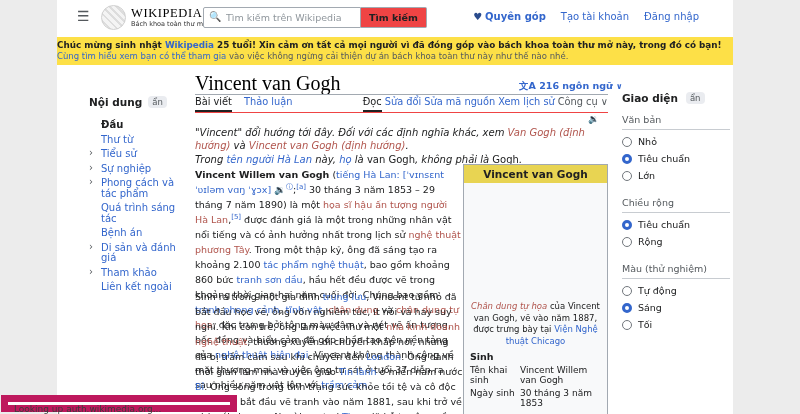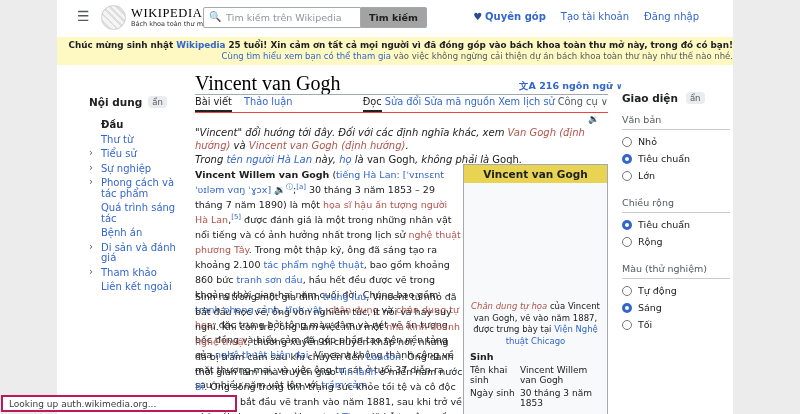--- a/index.html
+++ b/index.html
@@ -15,28 +15,28 @@
       repeating-linear-gradient(45deg,#ddd 0 2px,#f4f4f4 2px 5px); border:1px solid #cfcfcf; }
   .logo-text { margin-left:5px; }
   .wordmark { font-family:"Liberation Serif",serif; font-size:12.5px; letter-spacing:.6px; color:#000; line-height:12px; }
   .tagline { font-size:6.5px; color:#333; margin-top:1px; }
   .search { position:absolute; left:146px; top:7px; height:21px; display:flex; }
   .search-input { width:158px; height:21px; border:1px solid #a2a9b1; border-radius:2px 0 0 2px; font-size:9.5px;
       padding-left:22px; color:#202122; font-family:inherit; background:#fff; }
   .search-input::placeholder { color:#8f969c; }
   .search-icon { position:absolute; left:6px; top:4px; font-size:10px; color:#72777d; }
   .search-btn { height:21px; border:1px solid #a2a9b1; border-left:none; border-radius:0 2px 2px 0;
-      background:#a3a3a3; font-size:9.5px; font-weight:bold; color:#202122; padding:0 8px; font-family:inherit; cursor:pointer; }
+      background:#ef4444; font-size:9.5px; font-weight:bold; color:#202122; padding:0 8px; font-family:inherit; cursor:pointer; }
   .header-links { position:absolute; right:34px; top:11px; display:flex; gap:15px; font-size:10px; align-items:center; }
   .donate { color:#36c; font-weight:bold; text-decoration:none; }
   .heart { color:#2a4b8d; font-size:10px; margin-right:3px; }
   .hlink { color:#36c; text-decoration:none; }
 
   
-  .banner { position:absolute; left:0; top:37px; width:676px; height:28px; background:#fef9c3; text-align:right;
+  .banner { position:absolute; left:0; top:37px; width:676px; height:28px; background:#fde047; text-align:left;
       padding-top:3px; }
   .banner .l1 { font-size:8.8px; font-weight:bold; color:#202122; }
   .banner .l2 { font-size:8.5px; color:#54595d; margin-top:1px; }
   .blink { color:#36c; text-decoration:none; }
 
   
   .toc { position:absolute; left:32px; top:96px; width:102px; font-size:10px; }
   .toc-head { display:flex; align-items:center; gap:6px; margin-bottom:10px; }
   .toc-title { font-weight:bold; font-size:10.5px; }
   .hide-badge { font-size:8.5px; color:#54595d; background:#eaecf0; padding:1px 4px; border-radius:4px; cursor:pointer; }
@@ -90,21 +90,21 @@
   .appearance { position:absolute; left:565px; top:92px; width:108px; font-size:9.5px; }
   .ap-head { display:flex; gap:8px; align-items:center; }
   .ap-title { font-weight:bold; font-size:10.5px; }
   .ap-group-label { color:#54595d; border-bottom:1px solid #c8ccd1; padding:10px 0 4px 0; margin-bottom:6px; }
   .radio-row { display:flex; align-items:center; gap:6px; margin:6px 0; cursor:pointer; color:#202122; }
   .radio { width:10px; height:10px; border-radius:50%; border:1px solid #72777d; background:#fff; flex:none; }
   .radio.on { border:3px solid #36c; }
 
   
   .status { position:absolute; left:1px; top:395px; width:236px; height:17px; background:#fff;
-      border:2px solid #be185d; font-size:9px; color:#3c3c3c; line-height:15px; padding-left:6px; }
+      border:7px solid #be185d; font-size:9px; color:#3c3c3c; line-height:15px; padding-left:6px; }
 </style>
 </head>
 <body>
 
 <div class="viewport">
   <div class="page">
 
     <div class="hamburger">☰</div>
     <div class="logo">
       <div class="globe"></div>

